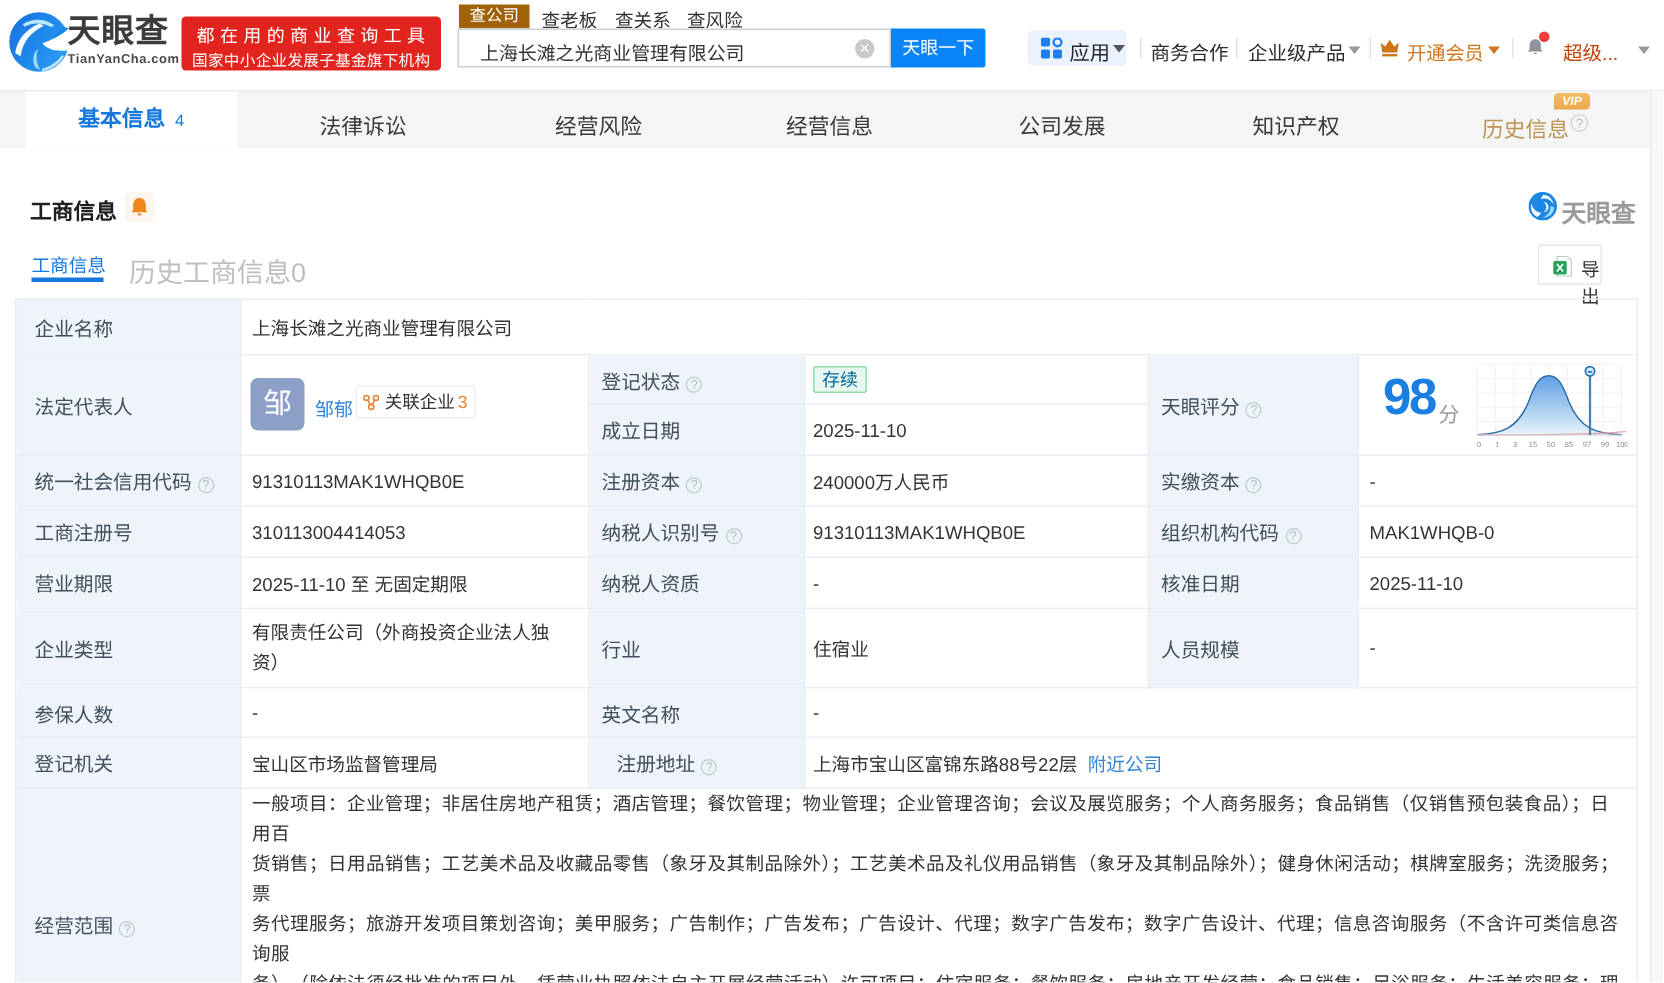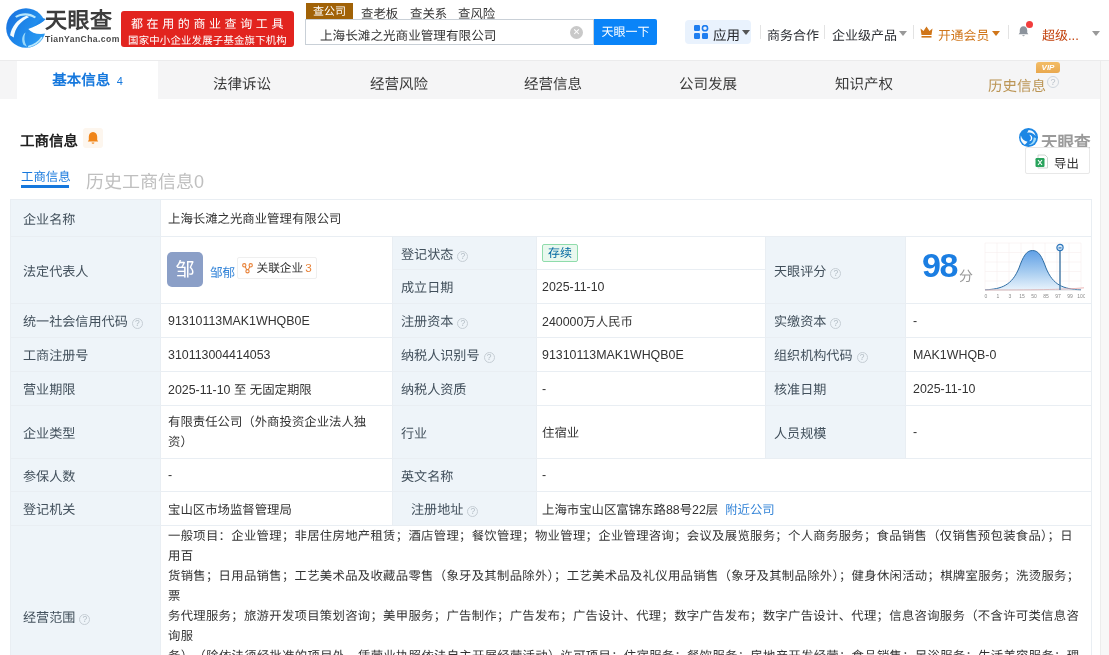--- a/index.html
+++ b/index.html
@@ -116,21 +116,21 @@
     <path d="M12 35 C5 31 2 24 4 16 C6 24 11 28 18 29 C16 32 14 34 12 35 Z" fill="#fff" opacity="0.95"></path>
     <circle cx="21" cy="21" r="7" fill="#1a85e8"></circle>
     <path d="M21 14 C25 14 28 17 28 21 C28 25 25 28 21 28 C24 26 25 24 25 21 C25 18 23 15 21 14 Z" fill="#fff"></path>
   </svg>
   <div class="abs" style="left:1041px;top:129px;font-size:16.5px;font-weight:bold;color:#9a9a9a;">天眼查</div>
 
   <div class="abs" style="left:21px;top:167px;font-size:12.4px;color:#1678dd;">工商信息</div>
   <div class="abs" style="left:21px;top:185px;width:48px;height:3px;background:#1678dd;"></div>
   <div class="abs" style="left:86px;top:167px;font-size:18px;color:#bfbfbf;">历史工商信息0</div>
 
-  <div class="abs" style="left:1025px;top:147px;width:65px;height:27px;border:1px solid #e8e8e8;border-radius:2px;background:#fff;">
+  <div class="abs" style="left:1025px;top:163px;width:43px;height:27px;border:1px solid #e8e8e8;border-radius:2px;background:#fff;">
     <svg style="position:absolute;left:9px;top:6px;" width="13" height="15" viewBox="0 0 13 15">
       <path d="M3 1 L10 1 L12.5 3.5 L12.5 14 L3 14 Z" fill="#fff" stroke="#bfcbc4" stroke-width="0.8"></path>
       <rect x="0.5" y="4" width="9" height="9" rx="1.2" fill="#28a35c"></rect>
       <path d="M3 6 L7 11 M7 6 L3 11" stroke="#fff" stroke-width="1.1"></path>
     </svg>
     <div style="position:absolute;left:28px;top:6px;font-size:12.4px;color:#333;">导出</div>
   </div>
 
   <table class="info abs" style="left:10px;top:199px;">
     <colgroup>

